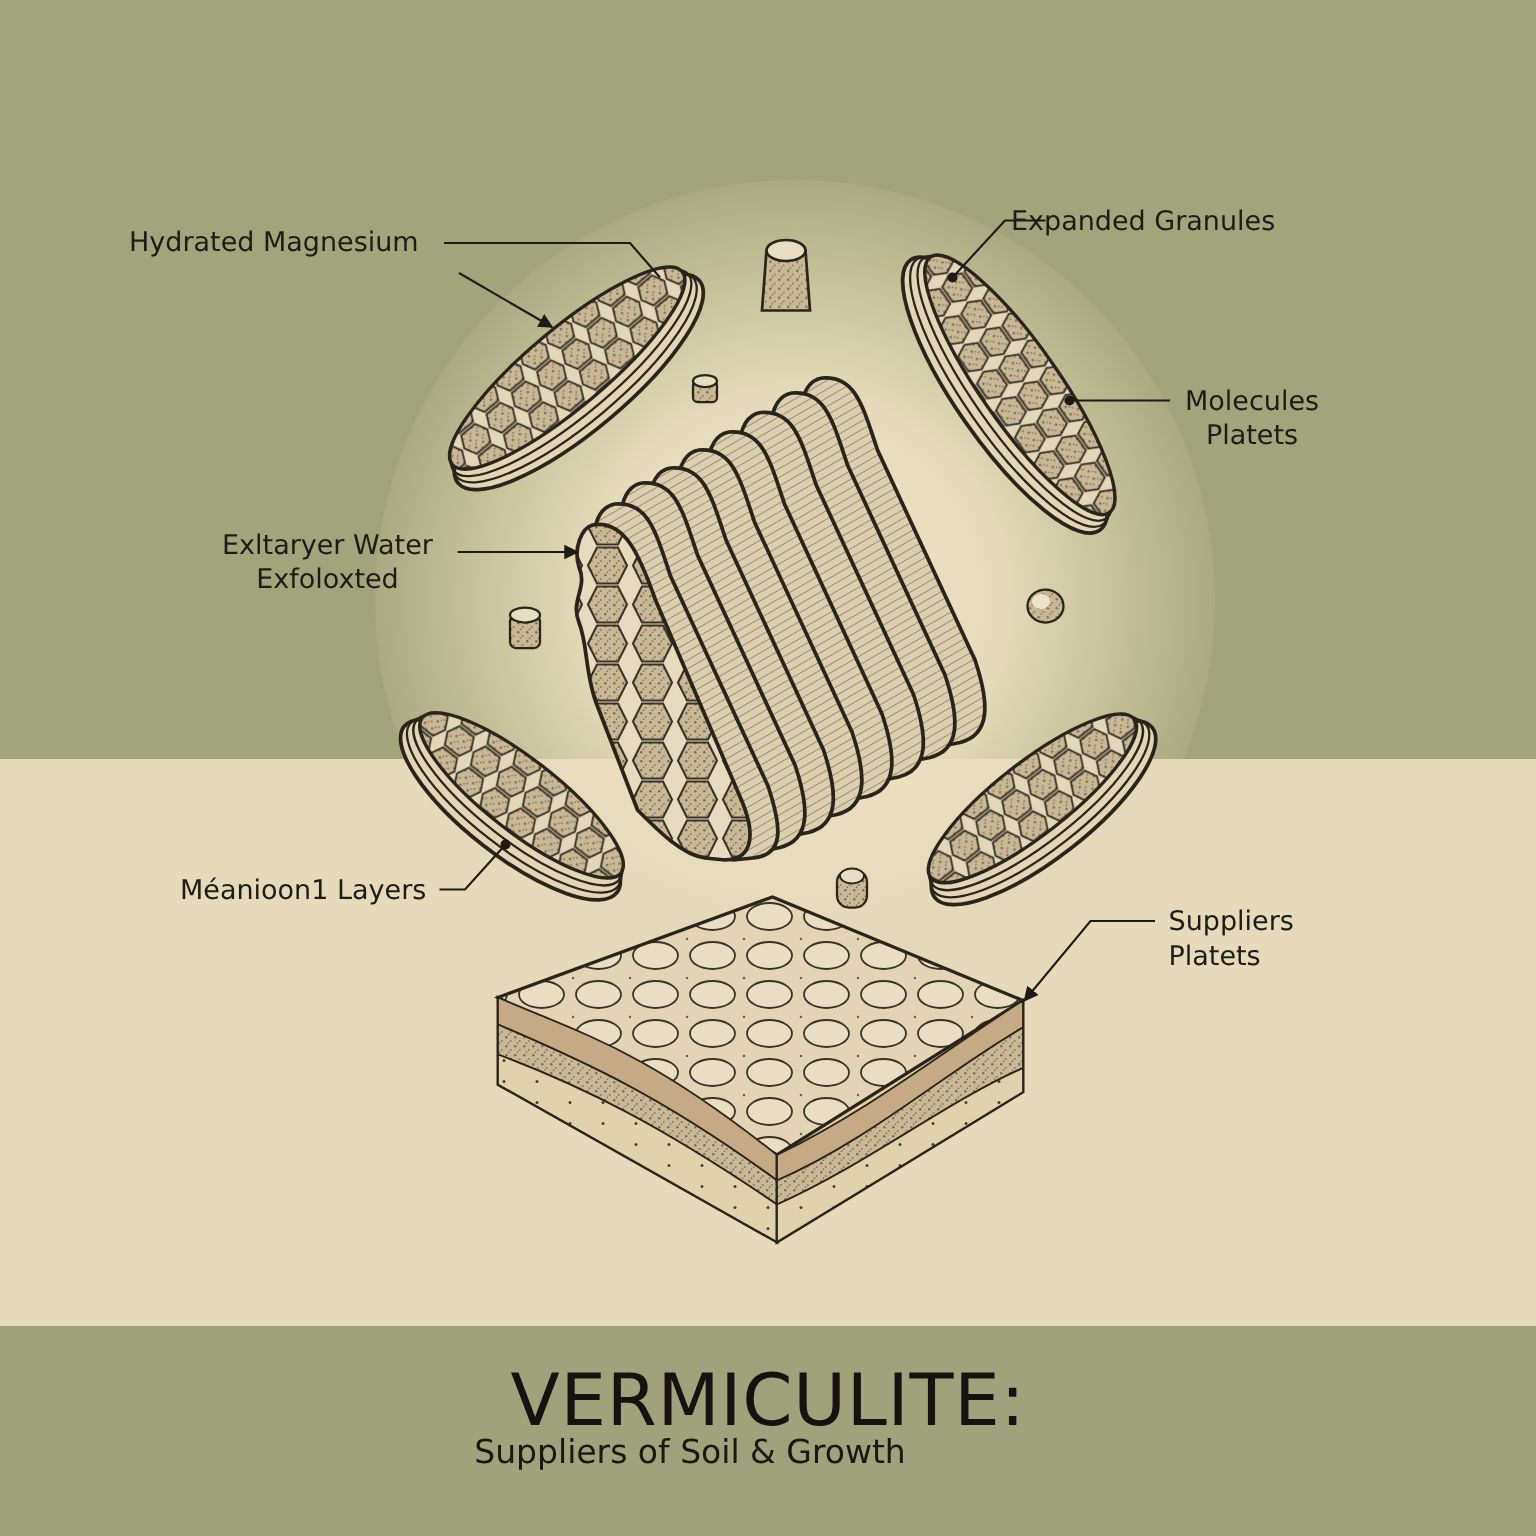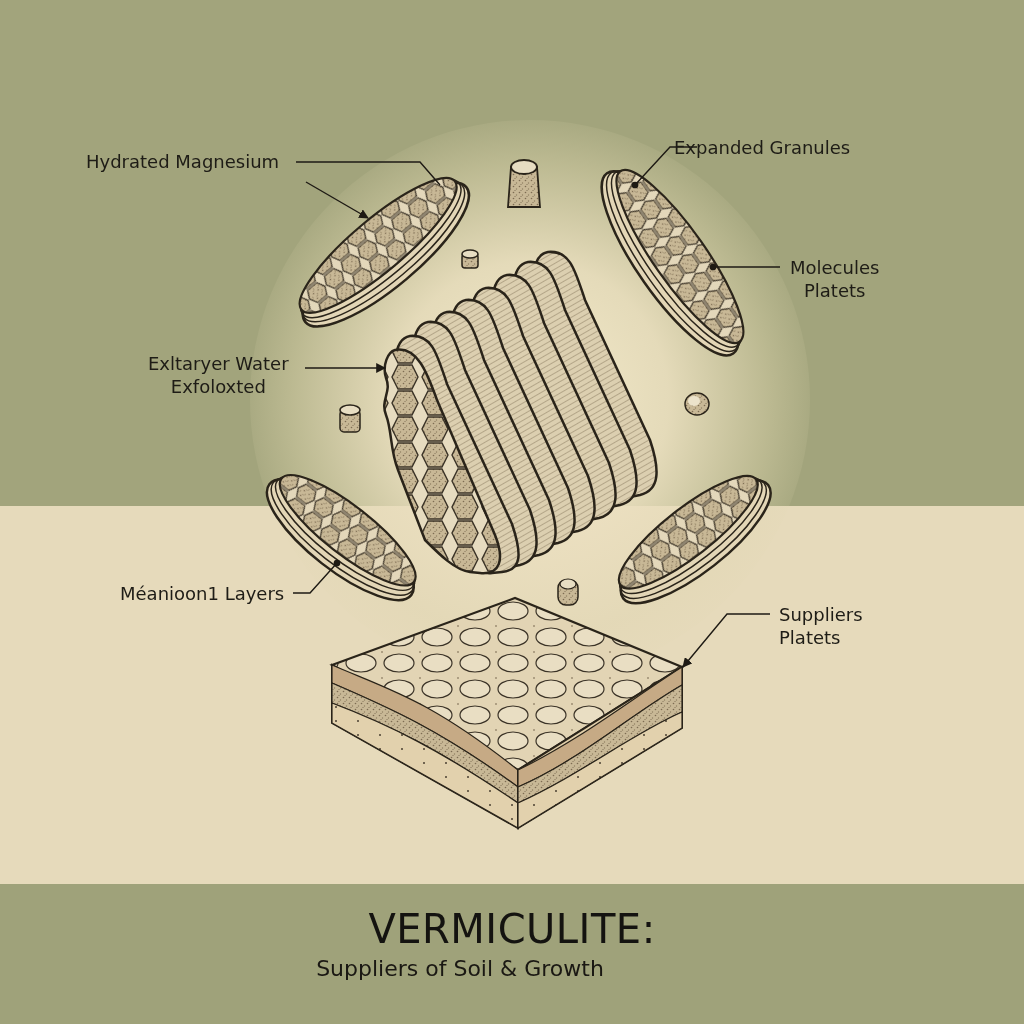--- a/index.html
+++ b/index.html
@@ -6,21 +6,21 @@
   body{width:1024px;height:1024px;position:relative;overflow:hidden;font-family:"DejaVu Sans","Liberation Sans",sans-serif;color:#1c1a14;}
   .bg-top{position:absolute;left:0;top:0;width:1024px;height:506px;background:#a2a47c;}
   .bg-mid{position:absolute;left:0;top:506px;width:1024px;height:378px;background:#e6dabb;}
   .bg-bottom{position:absolute;left:0;top:884px;width:1024px;height:140px;background:#9fa27a;}
   .glow{position:absolute;left:250px;top:120px;width:560px;height:560px;border-radius:50%;
         background:radial-gradient(circle at 50% 50%, rgba(246,236,205,0.98) 0%, rgba(240,228,196,0.85) 35%, rgba(220,212,172,0.45) 60%, rgba(162,164,124,0) 75%);}
   .glow-clip{position:absolute;left:0;top:0;width:1024px;height:506px;overflow:hidden;}
   svg.art{position:absolute;left:0;top:0;width:1024px;height:1024px;}
   .label{position:absolute;font-size:18px;line-height:23px;color:#1e1c16;white-space:nowrap;}
   .label.c{text-align:center;}
-  .title{position:absolute;left:0;width:1024px;top:906px;text-align:center;font-size:40px;letter-spacing:0.5px;color:#141310;}
+  .title{position:absolute;left:0;width:1024px;top:906px;text-align:center;font-size:48px;letter-spacing:0.5px;color:#141310;}
   .subtitle{position:absolute;left:0;width:920px;top:956px;text-align:center;font-size:22px;color:#1a1813;}
 </style>
 </head>
 <body>
 
 <div class="bg-top"></div>
 <div class="bg-mid"></div>
 <div class="bg-bottom"></div>
 <div class="glow-clip">
     <div class="glow"></div>

